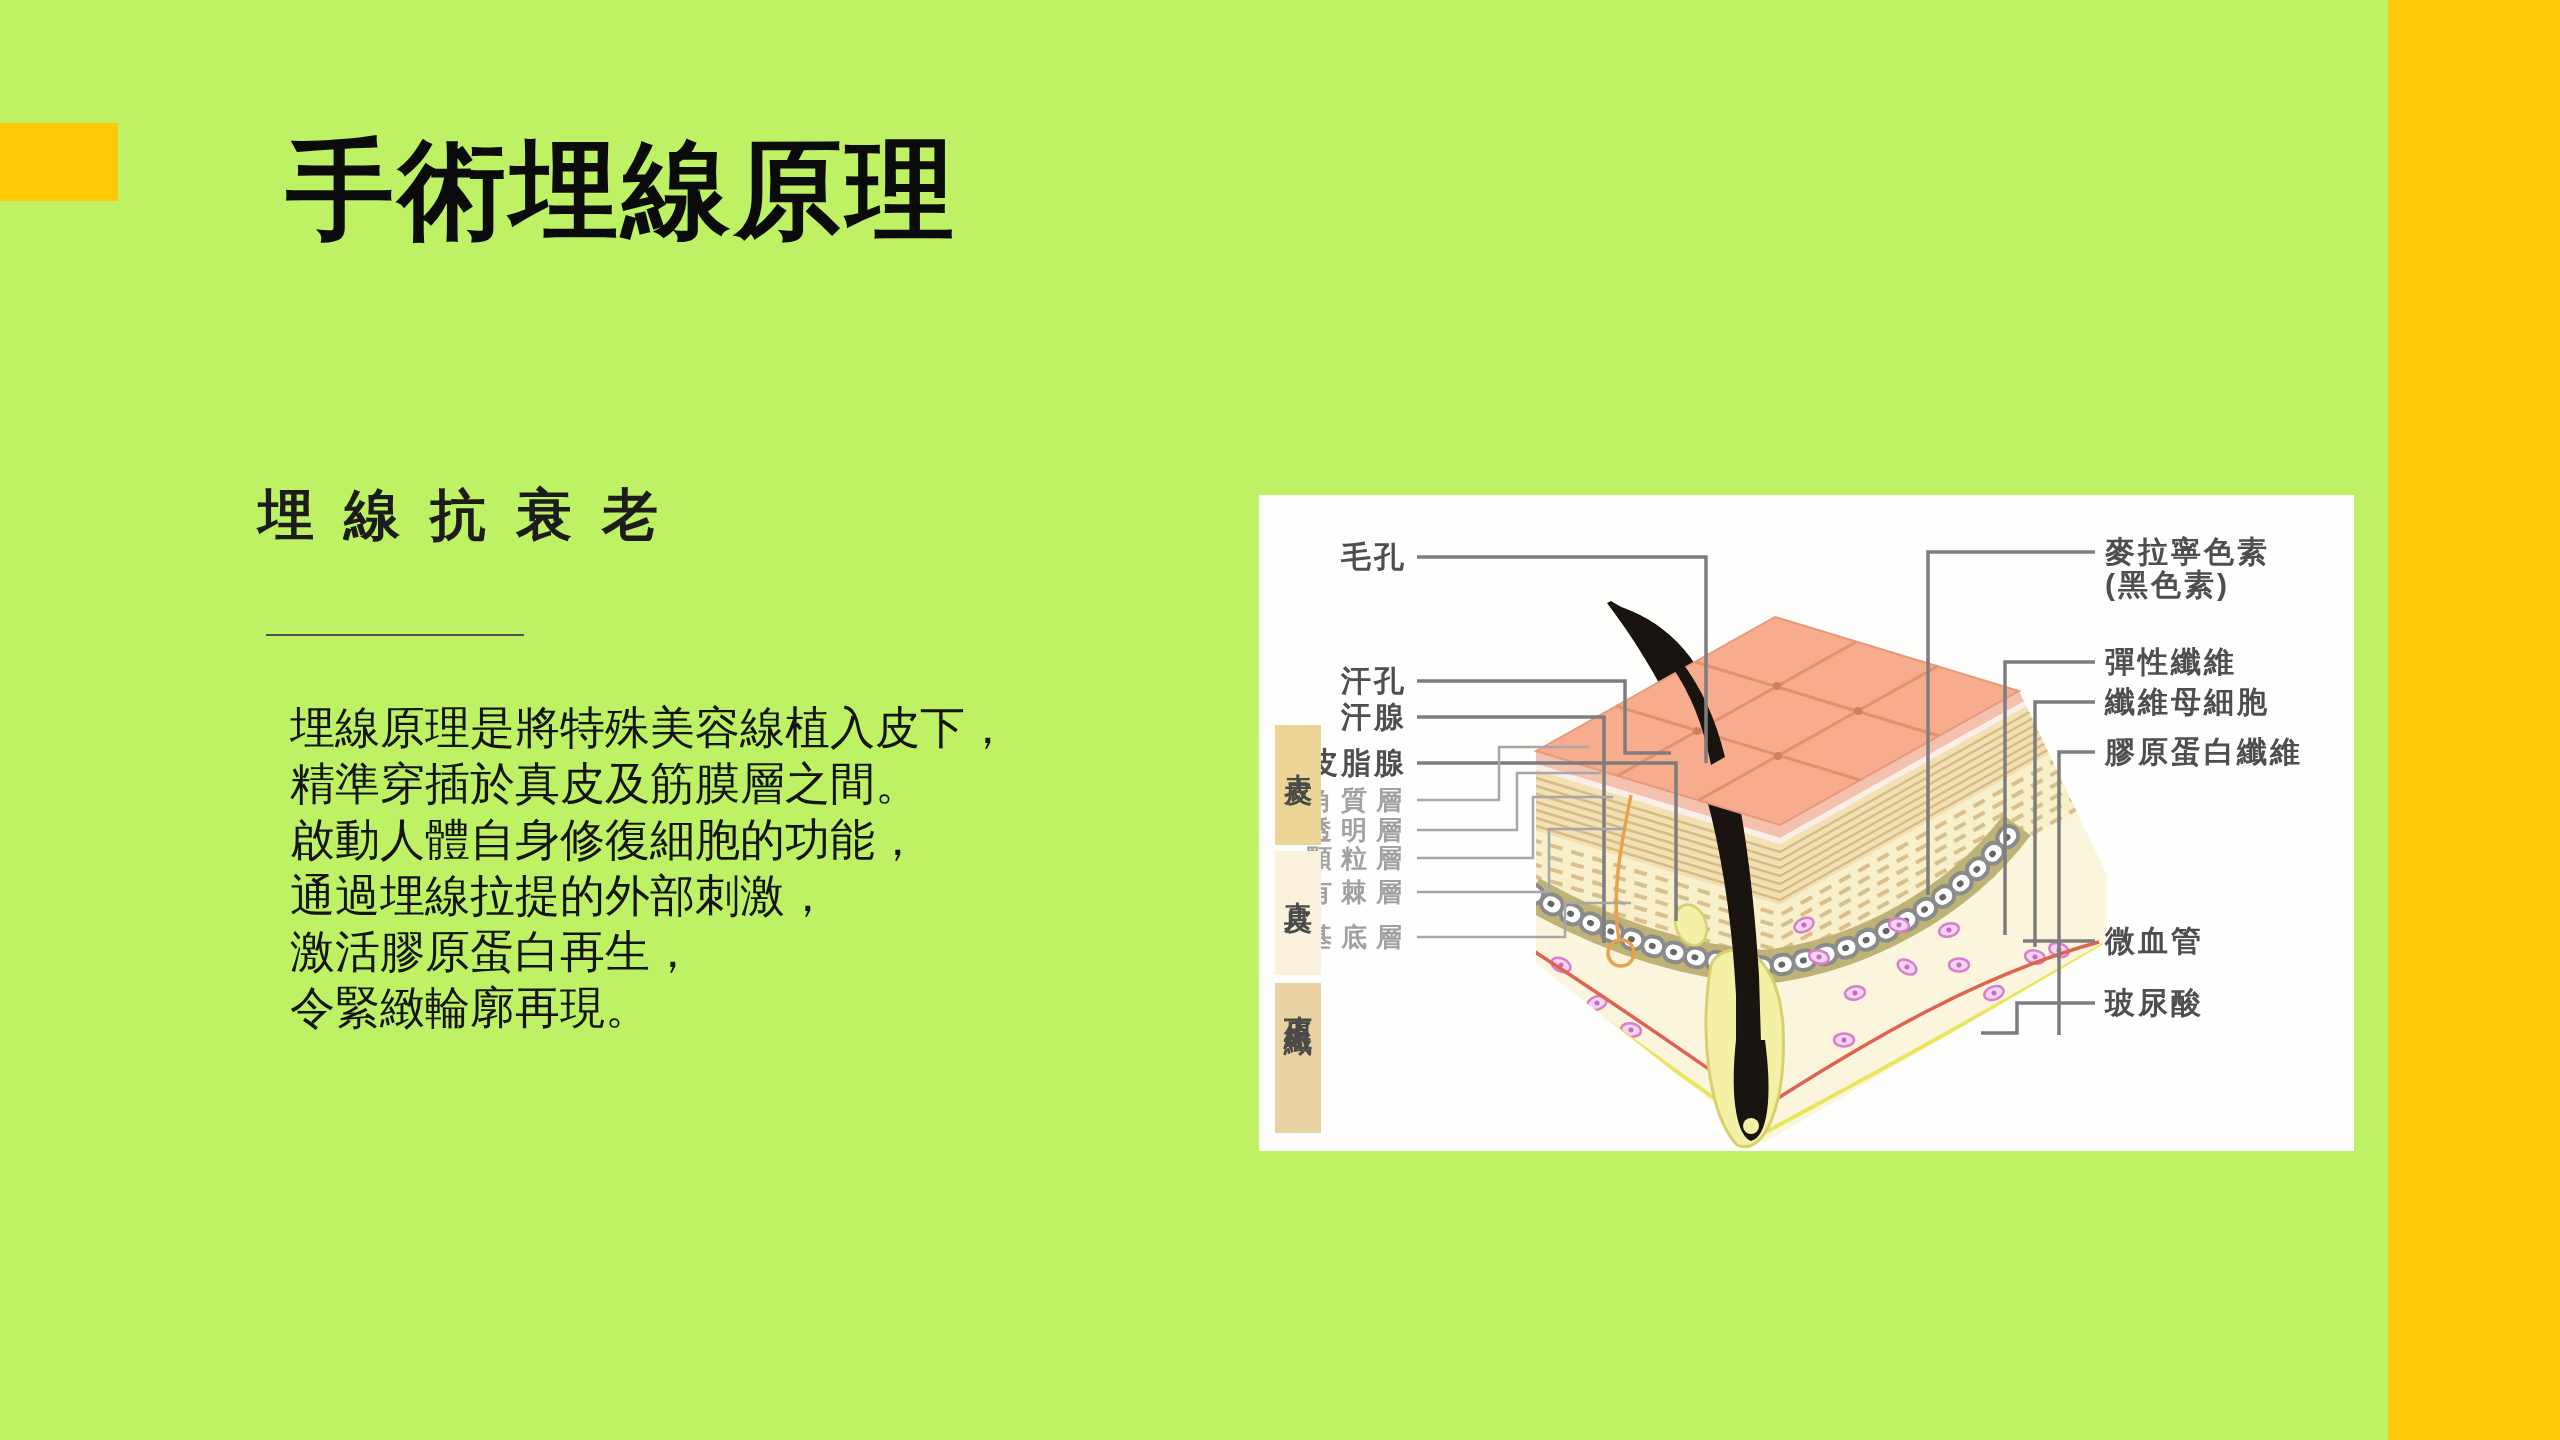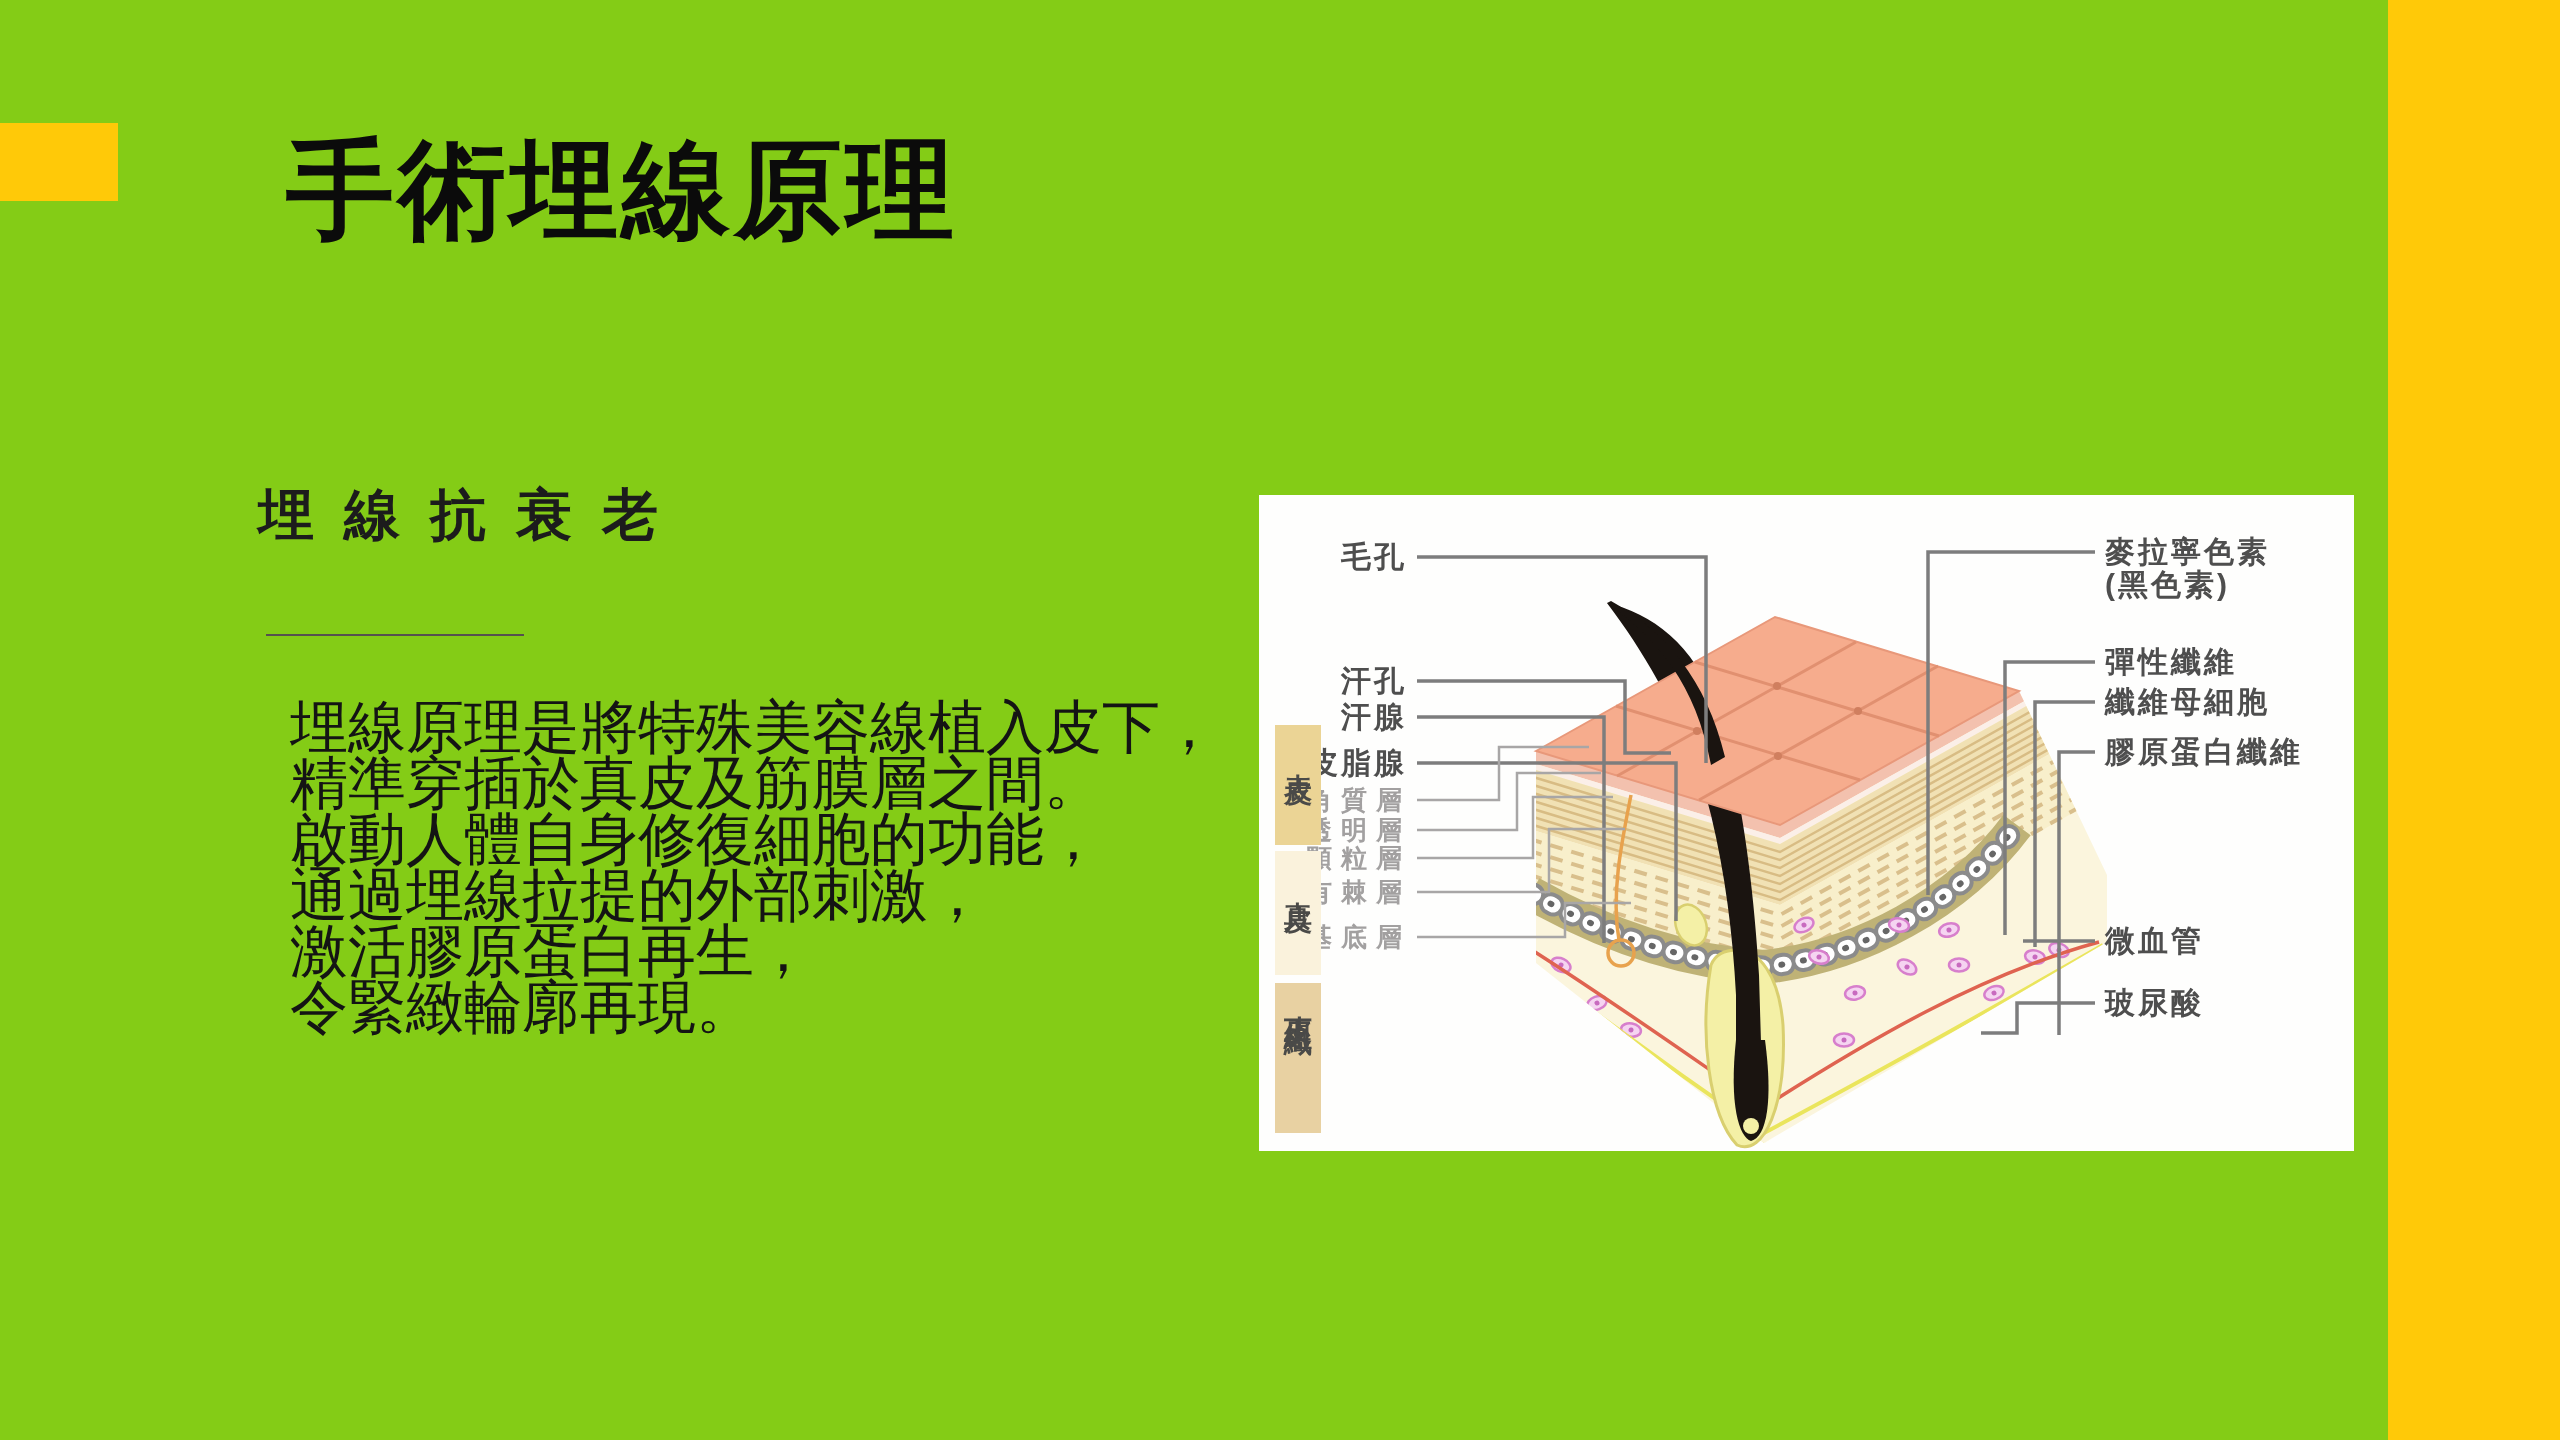--- a/index.html
+++ b/index.html
@@ -1,26 +1,26 @@
 <!DOCTYPE html>
 <html><head>
 <meta charset="utf-8">
 <style>
   html,body{margin:0;padding:0;background:#e9e8e6;}
-  .slide{position:relative;width:2560px;height:1440px;background:#84cc16;overflow:hidden;
+  .slide{position:relative;width:2560px;height:1440px;background:#bef264;overflow:hidden;
          font-family:"Liberation Sans",sans-serif;}
   .accent-block{position:absolute;left:0;top:123px;width:118px;height:78px;}
   .accent-sidebar{position:absolute;right:0;top:0;width:172px;height:1440px;}
   .title{position:absolute;left:286px;top:118px;font-family:"Liberation Serif",serif;
          font-size:108px;font-weight:700;color:#0b0b0b;letter-spacing:4px;white-space:nowrap;}
   .subtitle{position:absolute;left:258px;top:478px;font-size:56px;font-weight:700;
             color:#1c1c1c;letter-spacing:30px;white-space:nowrap;}
   .divider{position:absolute;left:266px;top:634px;width:258px;height:2px;background:#55514e;}
   .body-text{position:absolute;left:290px;top:700px;font-family:"Liberation Serif",serif;
-             font-size:58px;line-height:56px;color:#141414;}
+             font-size:45px;line-height:56px;color:#141414;}
   .diagram-panel{position:absolute;left:1259px;top:495px;width:1095px;height:656px;background:#FEFEFD;}
   svg text{font-family:"Liberation Sans",sans-serif;}
   .lbl-main{font-size:30px;font-weight:700;fill:#4E4E4E;letter-spacing:3px;}
   .lbl-layer{font-size:26px;font-weight:700;fill:#A2A0A0;letter-spacing:9px;}
   .lbl-right{font-size:30px;font-weight:700;fill:#4E4E4E;letter-spacing:3px;}
   .lbl-band{font-size:28px;font-weight:700;fill:#4a4a48;letter-spacing:4px;
             writing-mode:vertical-rl;text-orientation:upright;}
   .leader{fill:none;stroke:#7d7d7d;stroke-width:3.5;}
   .leader-light{fill:none;stroke:#a8a6a6;stroke-width:2.5;}
 </style>

